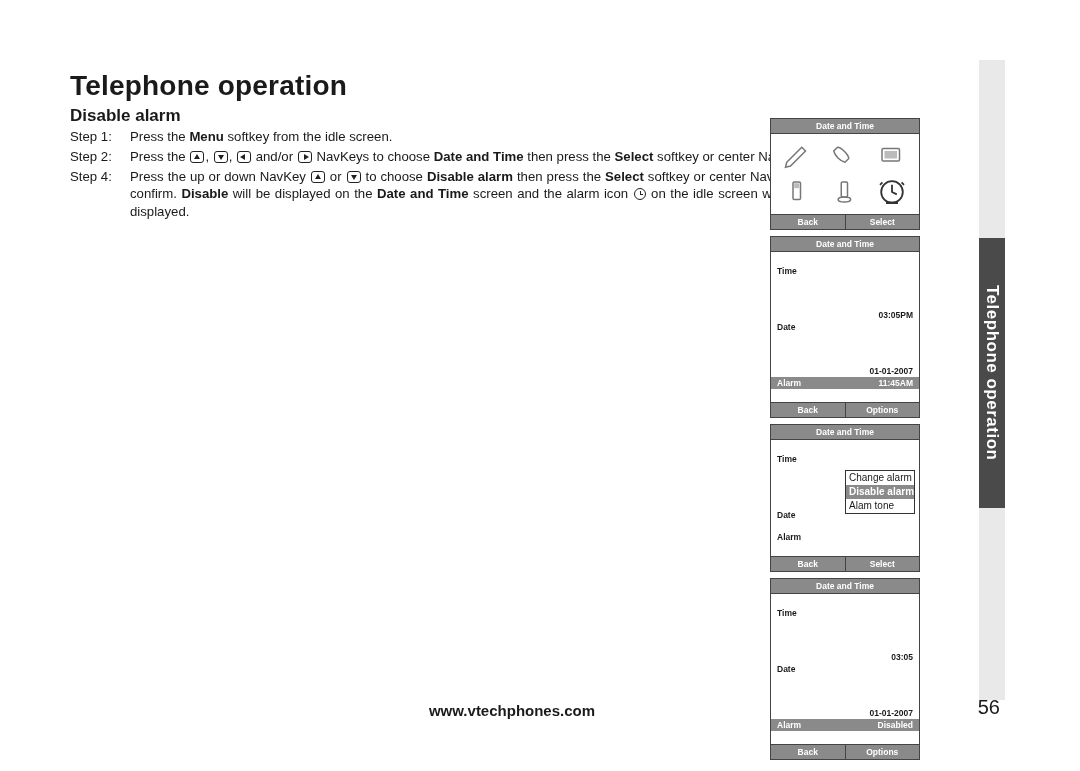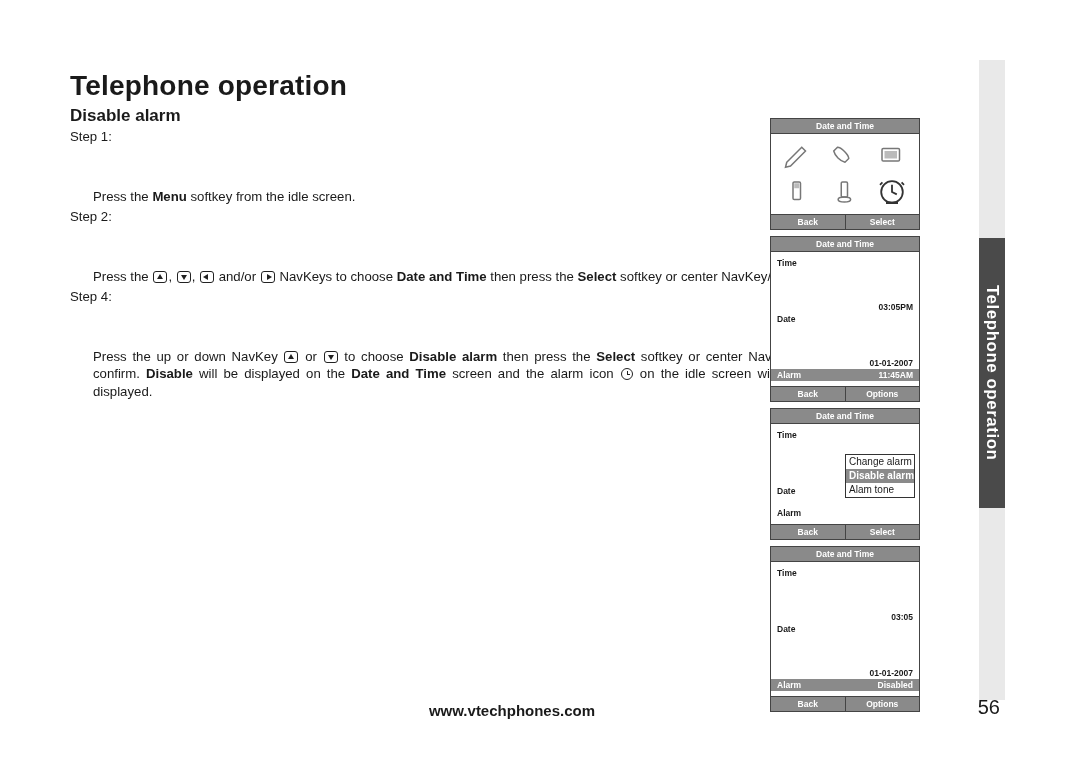--- a/index.html
+++ b/index.html
@@ -33,29 +33,27 @@
     line-height: 1.25;
   }
   .steps {
     font-size: 13.2px;
     line-height: 1.35;
   }
   .step-row {
     display: flex;
     margin-bottom: 2px;
     text-align: justify;
-    flex-direction: column;
   }
   .step-label {
     width: 60px;
     flex: 0 0 60px;
   }
   .step-body {
     flex: 1;
-    margin-left: 23px;
   }
   .step-body b { font-weight: bold; }
   .icon-key {
     display: inline-block;
     width: 14px; height: 12px;
     border: 1.2px solid #222;
     border-radius: 3px;
     vertical-align: -2px;
     position: relative;
     margin: 0 1px;
@@ -126,21 +124,21 @@
   .screen .hdr {
     background: #8a8a8a;
     color: #fff;
     font-weight: bold;
     text-align: center;
     padding: 2px 0;
     font-size: 8.5px;
     border-bottom: 1px solid #444;
   }
   .screen .body {
-    padding: 5px 6px;
+    padding: 13px 6px;
     min-height: 58px;
     position: relative;
   }
   .screen .body.icons {
     display: grid;
     grid-template-columns: repeat(3, 1fr);
     grid-template-rows: repeat(2, 32px);
     gap: 4px;
     padding: 6px;
     align-items: center;

